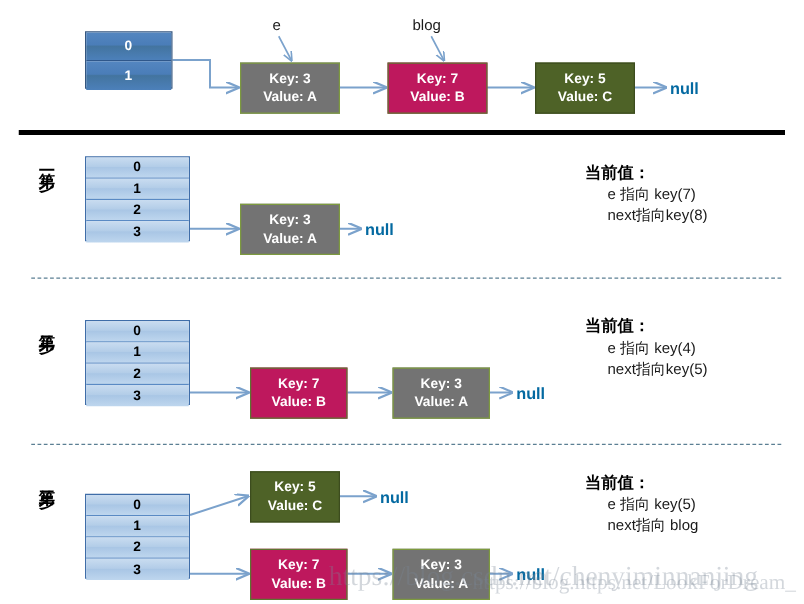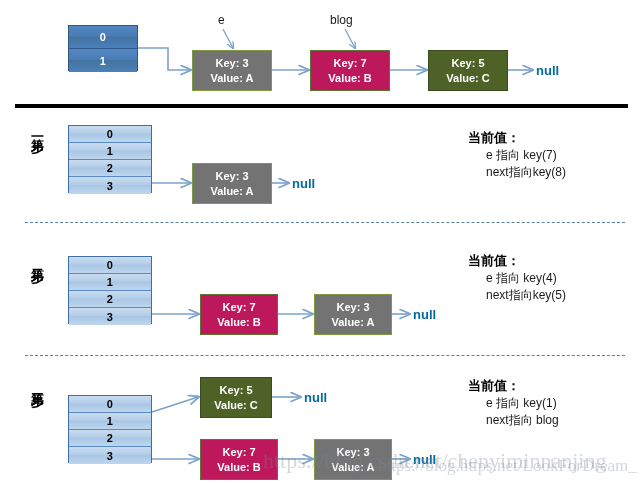--- a/index.html
+++ b/index.html
@@ -220,20 +220,20 @@
     <span>Value: B</span>
   </div>
   <div class="node g-light" style="left:314px;top:439px;width:78px;height:41px;">
     <span>Key: 3</span>
     <span>Value: A</span>
   </div>
   <div class="null-lbl" style="left:413px;top:452px;">null</div>
 
   <div class="anno" style="left:468px;top:377px;">
     <div class="title">当前值：</div>
-    <div class="row">e  指向 key(1)</div>
+    <div class="row">e  指向 key(5)</div>
     <div class="row">next指向 blog</div>
   </div>
 
   <div class="wm" style="left:263px;top:448px;font-size:22px;">https://blog.csdn.net/chenyiminnanjing</div>
   <div class="wm" style="left:378px;top:456px;font-size:17px;">https://blog.https.net/LookForDream_</div>
 
 </div>
 
 </body></html>

